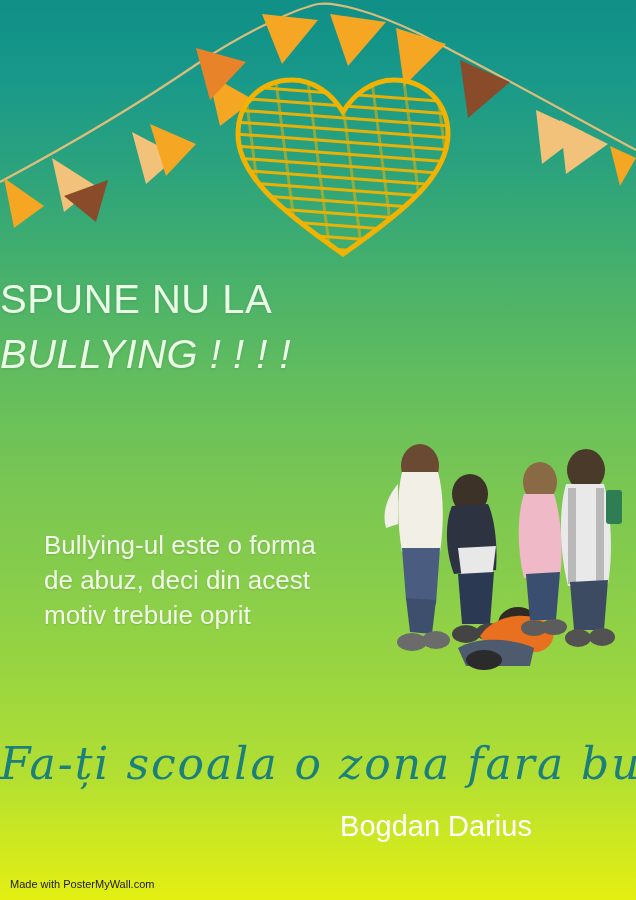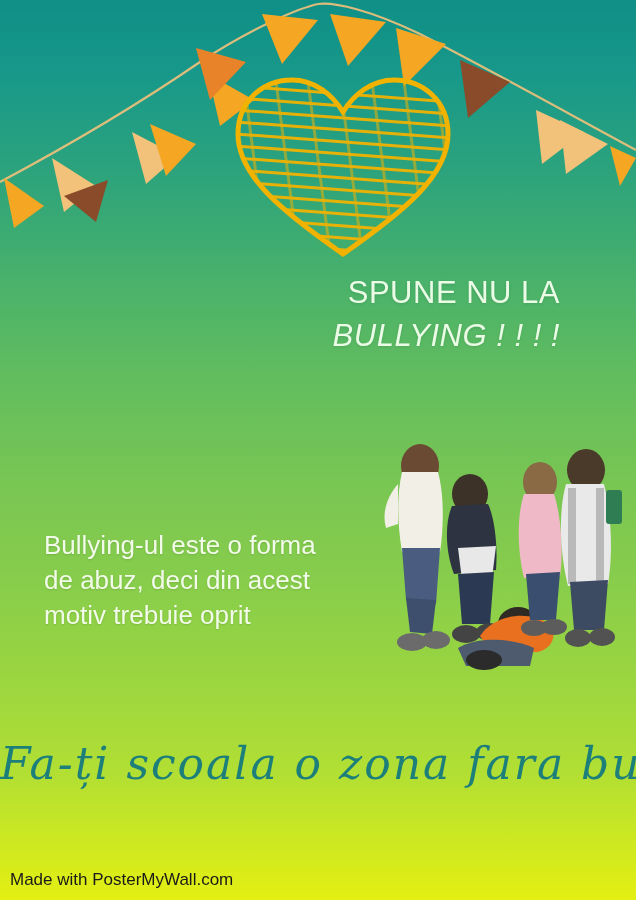--- a/index.html
+++ b/index.html
@@ -47,23 +47,23 @@
     width: 230px;
     height: 190px;
   }
 
   
   .headline {
     position: absolute;
     left: 0;
     top: 272px;
     width: 560px;
-    text-align: right;
+    text-align: left;
     color: #eafbe6;
-    font-size: 31px;
+    font-size: 40px;
     line-height: 1.38;
     font-weight: 400;
     letter-spacing: 0.5px;
     text-shadow: 0 1px 3px rgba(0,0,0,0.10);
   }
   .headline .l1 { display: block; }
   .headline .l2 { display: block; font-style: italic; }
 
   
   .body-text {
@@ -114,21 +114,21 @@
     line-height: 1.25;
     font-weight: 400;
   }
   .names span { display: block; }
 
   
   .credit {
     position: absolute;
     left: 10px;
     bottom: 10px;
-    font-size: 17px;
+    font-size: 11px;
     color: #1a1a1a;
   }
 </style>
 </head>
 <body>
 
 <div class="poster">
 
   <svg class="bunting" viewBox="0 0 636 240">
 
@@ -221,17 +221,18 @@
       <rect x="244" y="62" width="16" height="34" rx="3" fill="#2f7d52"></rect>
       <path d="M208 154 L 246 152 L 242 202 L 212 202 Z" fill="#3c4a62"></path>
       <ellipse cx="216" cy="210" rx="13" ry="9" fill="#525252"></ellipse>
       <ellipse cx="240" cy="209" rx="13" ry="9" fill="#525252"></ellipse>
     </g>
   </svg>
 
   <div class="slogan">Fa-ți scoala o zona fara bullying</div>
 
   <div class="names">
+    <span>Bogdan Darius</span>
   </div>
 
   <div class="credit">Made with PosterMyWall.com</div>
 
 </div>
 
 </body></html>

